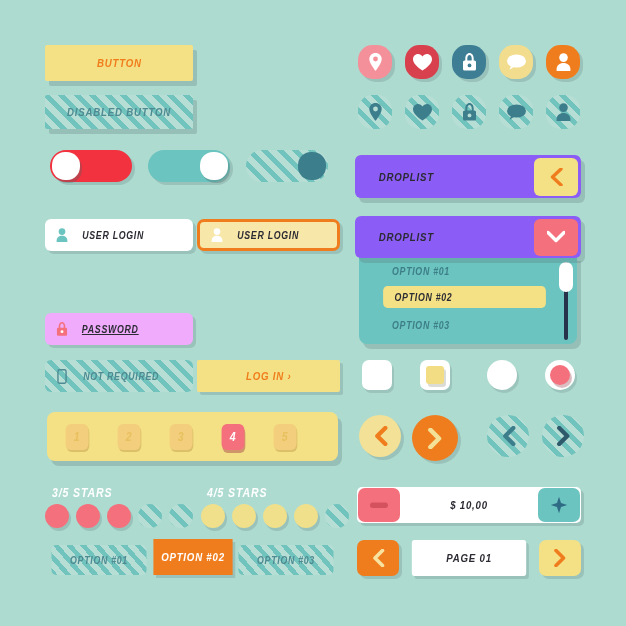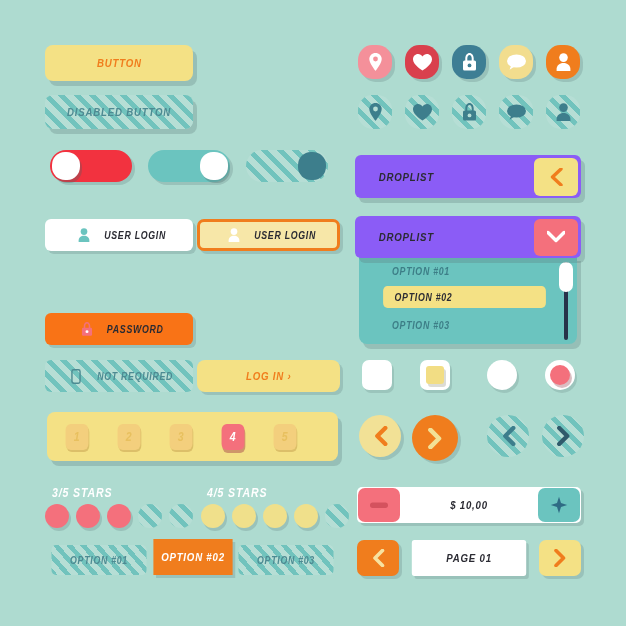--- a/index.html
+++ b/index.html
@@ -31,21 +31,21 @@
       #b6ded5 5px, #b6ded5 11px);
   }
 
   .shadow{ box-shadow:4px 5px 0 rgba(90,120,120,.28); }
   .shadow-sm{ box-shadow:3px 3px 0 rgba(90,120,120,.25); }
   .shadow-xs{ box-shadow:2px 3px 0 rgba(90,120,120,.22); }
 
   
   .btn{
     display:flex;align-items:center;justify-content:center;
-    border-radius:8px;font-size:11px;
+    border-radius:2px;font-size:11px;
   }
   .btn-yellow{ background:#f4e185;color:#f07d1d; }
   .btn-pink{ background:#f4707c;color:#d94451; }
   .btn-disabled{ color:#4d8a92; }
   .btn-required{
     background:#f7e7a8;color:#ef7c1c;
     border:3px solid #f07d1d;border-radius:8px;
   }
 
   
@@ -60,21 +60,21 @@
     border-radius:18px;display:flex;align-items:center;
   }
   .knob{
     width:28px;height:28px;border-radius:46% 48% 45% 47%/47% 45% 48% 46%;
     box-shadow:2px 3px 0 rgba(70,100,100,.3);
   }
 
   
   .field{
     display:flex;align-items:center;border-radius:6px;
-    font-size:10px;padding-left:10px;gap:9px;justify-content:center;
+    font-size:10px;padding-left:10px;gap:9px;
   }
   .field .ic{width:14px;display:flex;justify-content:center;flex:0 0 14px;}
 
   
   .drop-bar{
     background:#8b5cf6;border-radius:6px;display:flex;align-items:center;
     justify-content:space-between;
   }
   .drop-btn{
     display:flex;align-items:center;justify-content:center;
@@ -247,21 +247,21 @@
     <span class="ic">
       <svg width="12" height="14" viewBox="0 0 15 18">
           <circle cx="7.5" cy="4.6" r="4.3" fill="#6bc4bf"></circle>
           <path d="M7.5 10C3.6 10 .6 12.6.6 16v2h13.8v-2c0-3.4-3-6-6.9-6z" fill="#6bc4bf"></path>
         </svg>
     </span>
     <span class="lbl">USER LOGIN</span>
   </div>
 
 
-  <div class="abs field shadow-sm" style="left:45px;top:313px;width:148px;height:32px;background:#f97316;color:#2b2b33;">
+  <div class="abs field shadow-sm" style="left:45px;top:313px;width:148px;height:32px;background:#f0abfc;color:#2b2b33;text-decoration:underline;">
     <span class="ic">
       <svg width="12" height="14" viewBox="0 0 15 18">
           <path d="M3.3 8V5.2C3.3 2.3 5.2 0 7.5 0s4.2 2.3 4.2 5.2V8h-2V5.2c0-1.8-1-3.2-2.2-3.2S5.3 3.4 5.3 5.2V8z" fill="#f4707c"></path>
           <rect x="1" y="7.4" width="13" height="10.2" rx="1.6" fill="#f4707c"></rect>
           <circle cx="7.5" cy="12.4" r="1.9" fill="#fff"></circle>
         </svg>
     </span>
     <span class="lbl">PASSWORD</span>
   </div>
 

